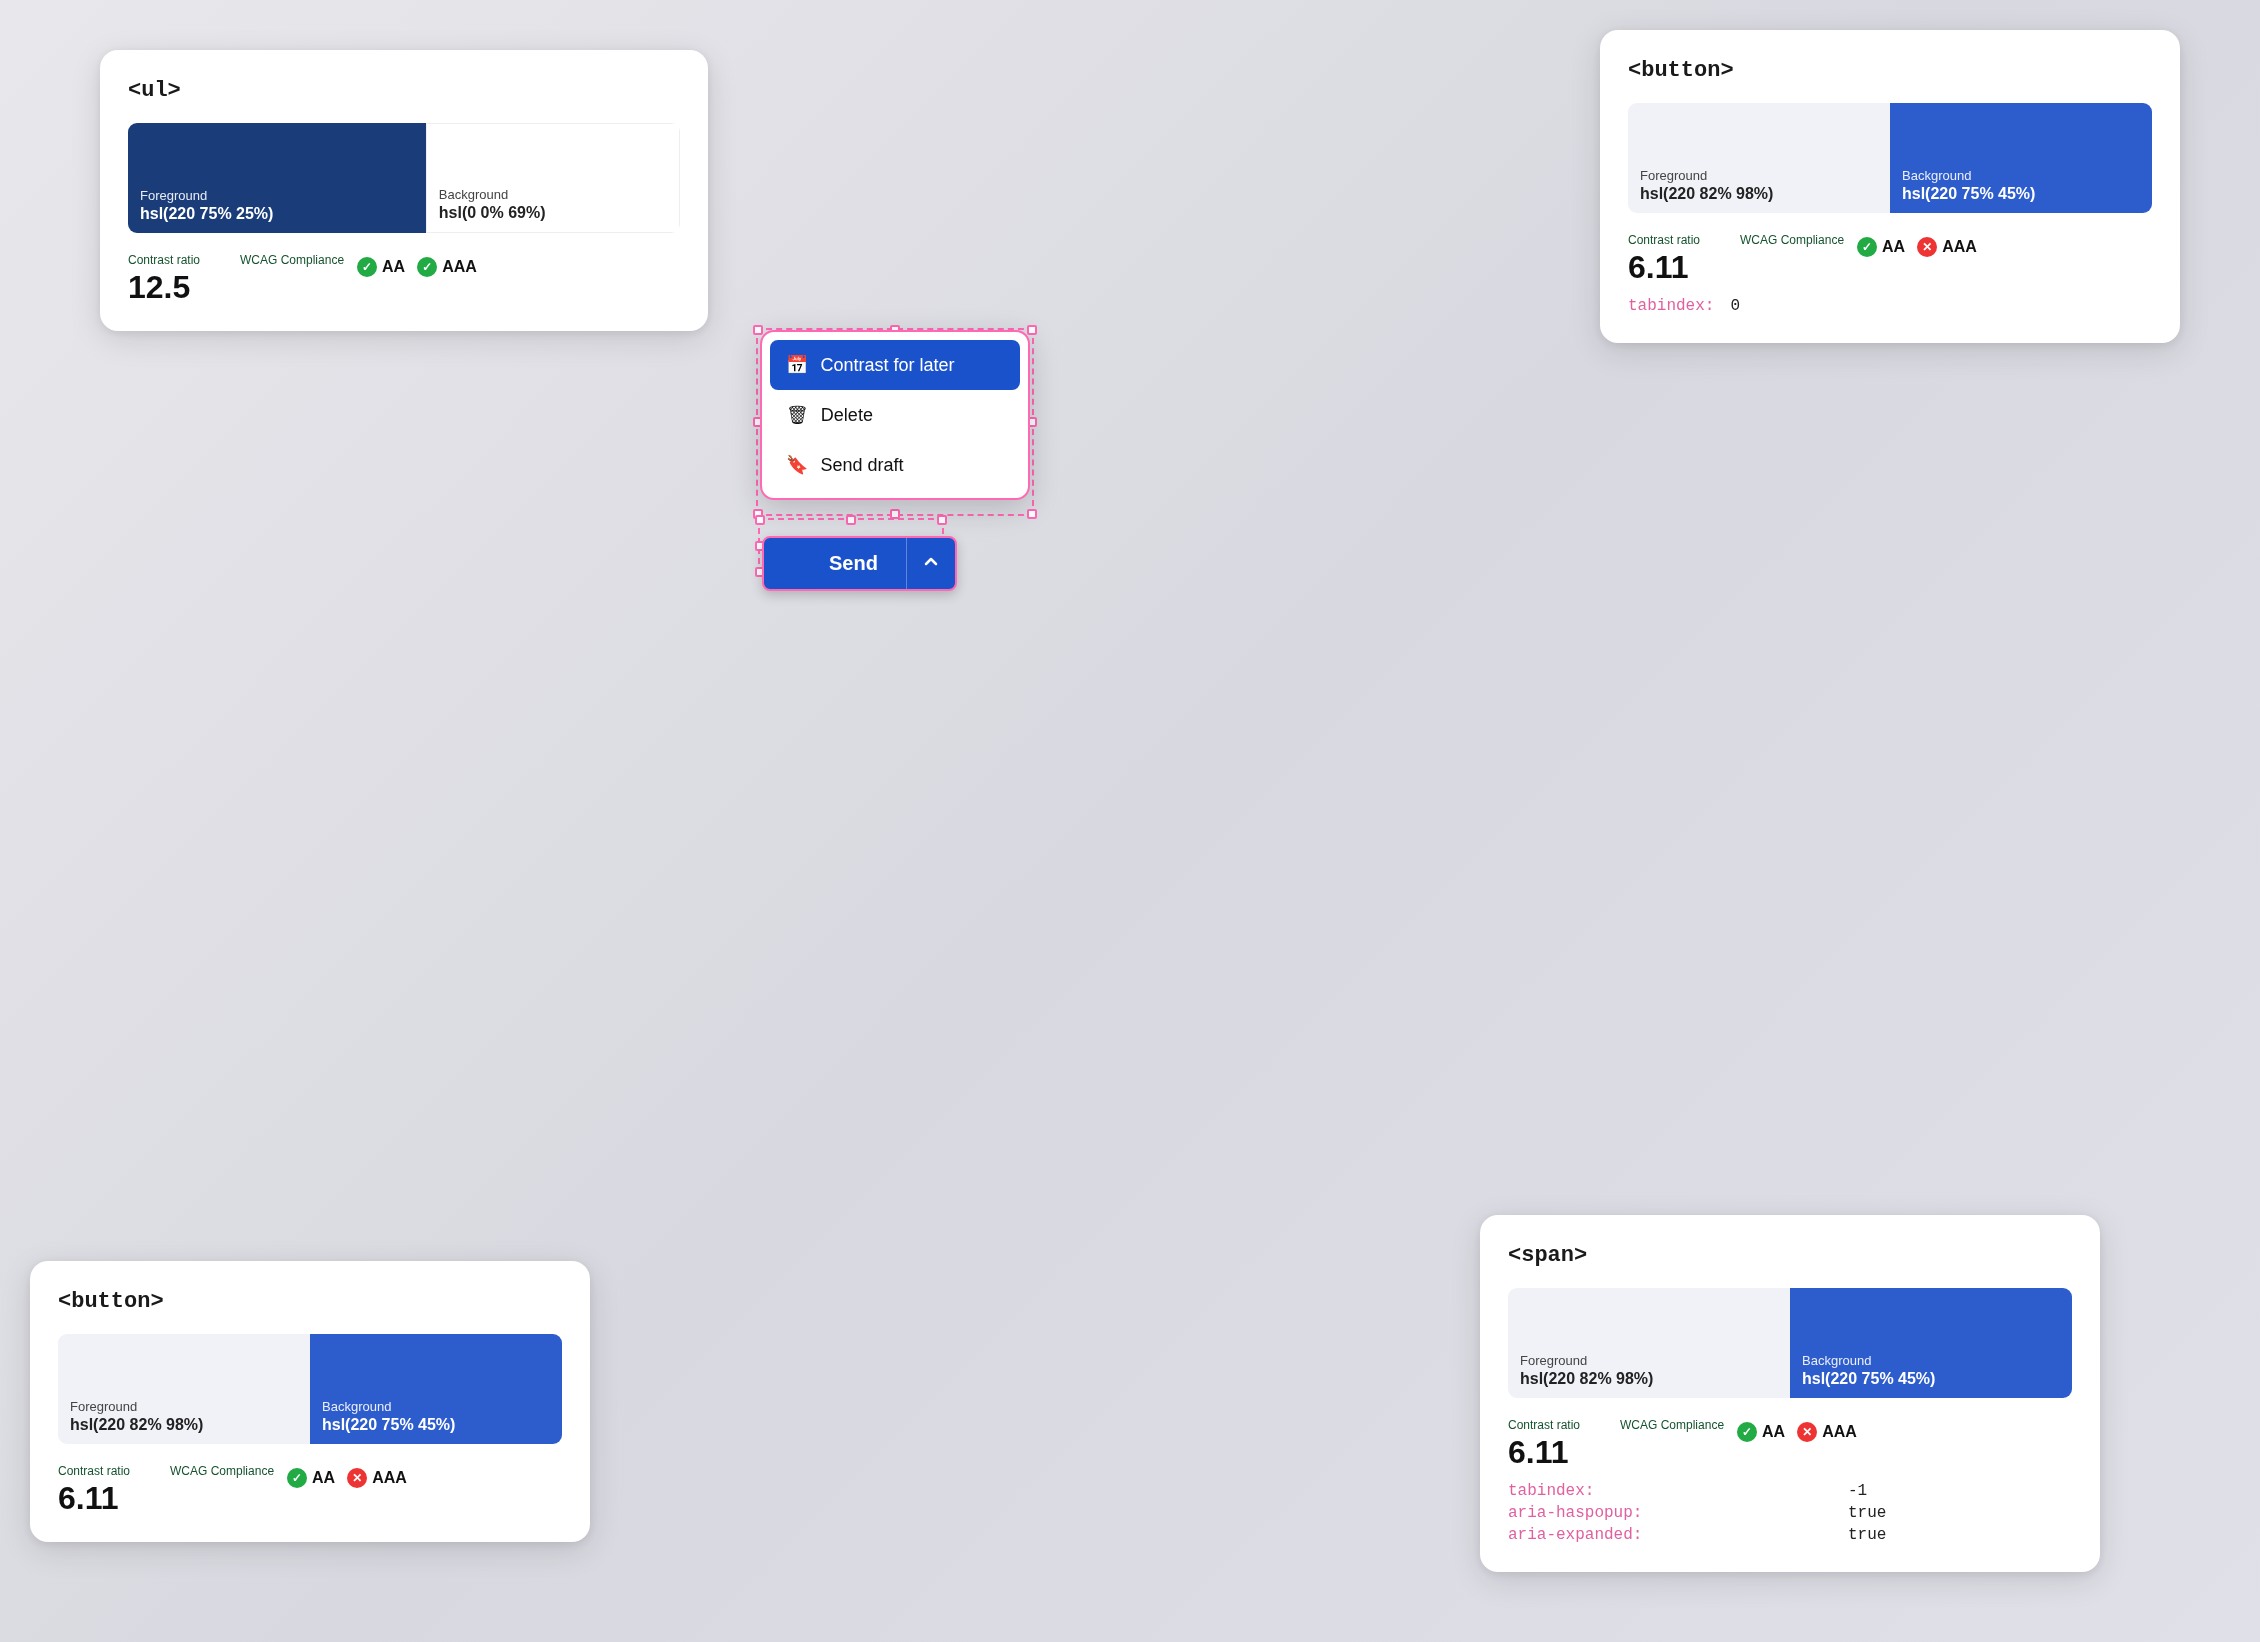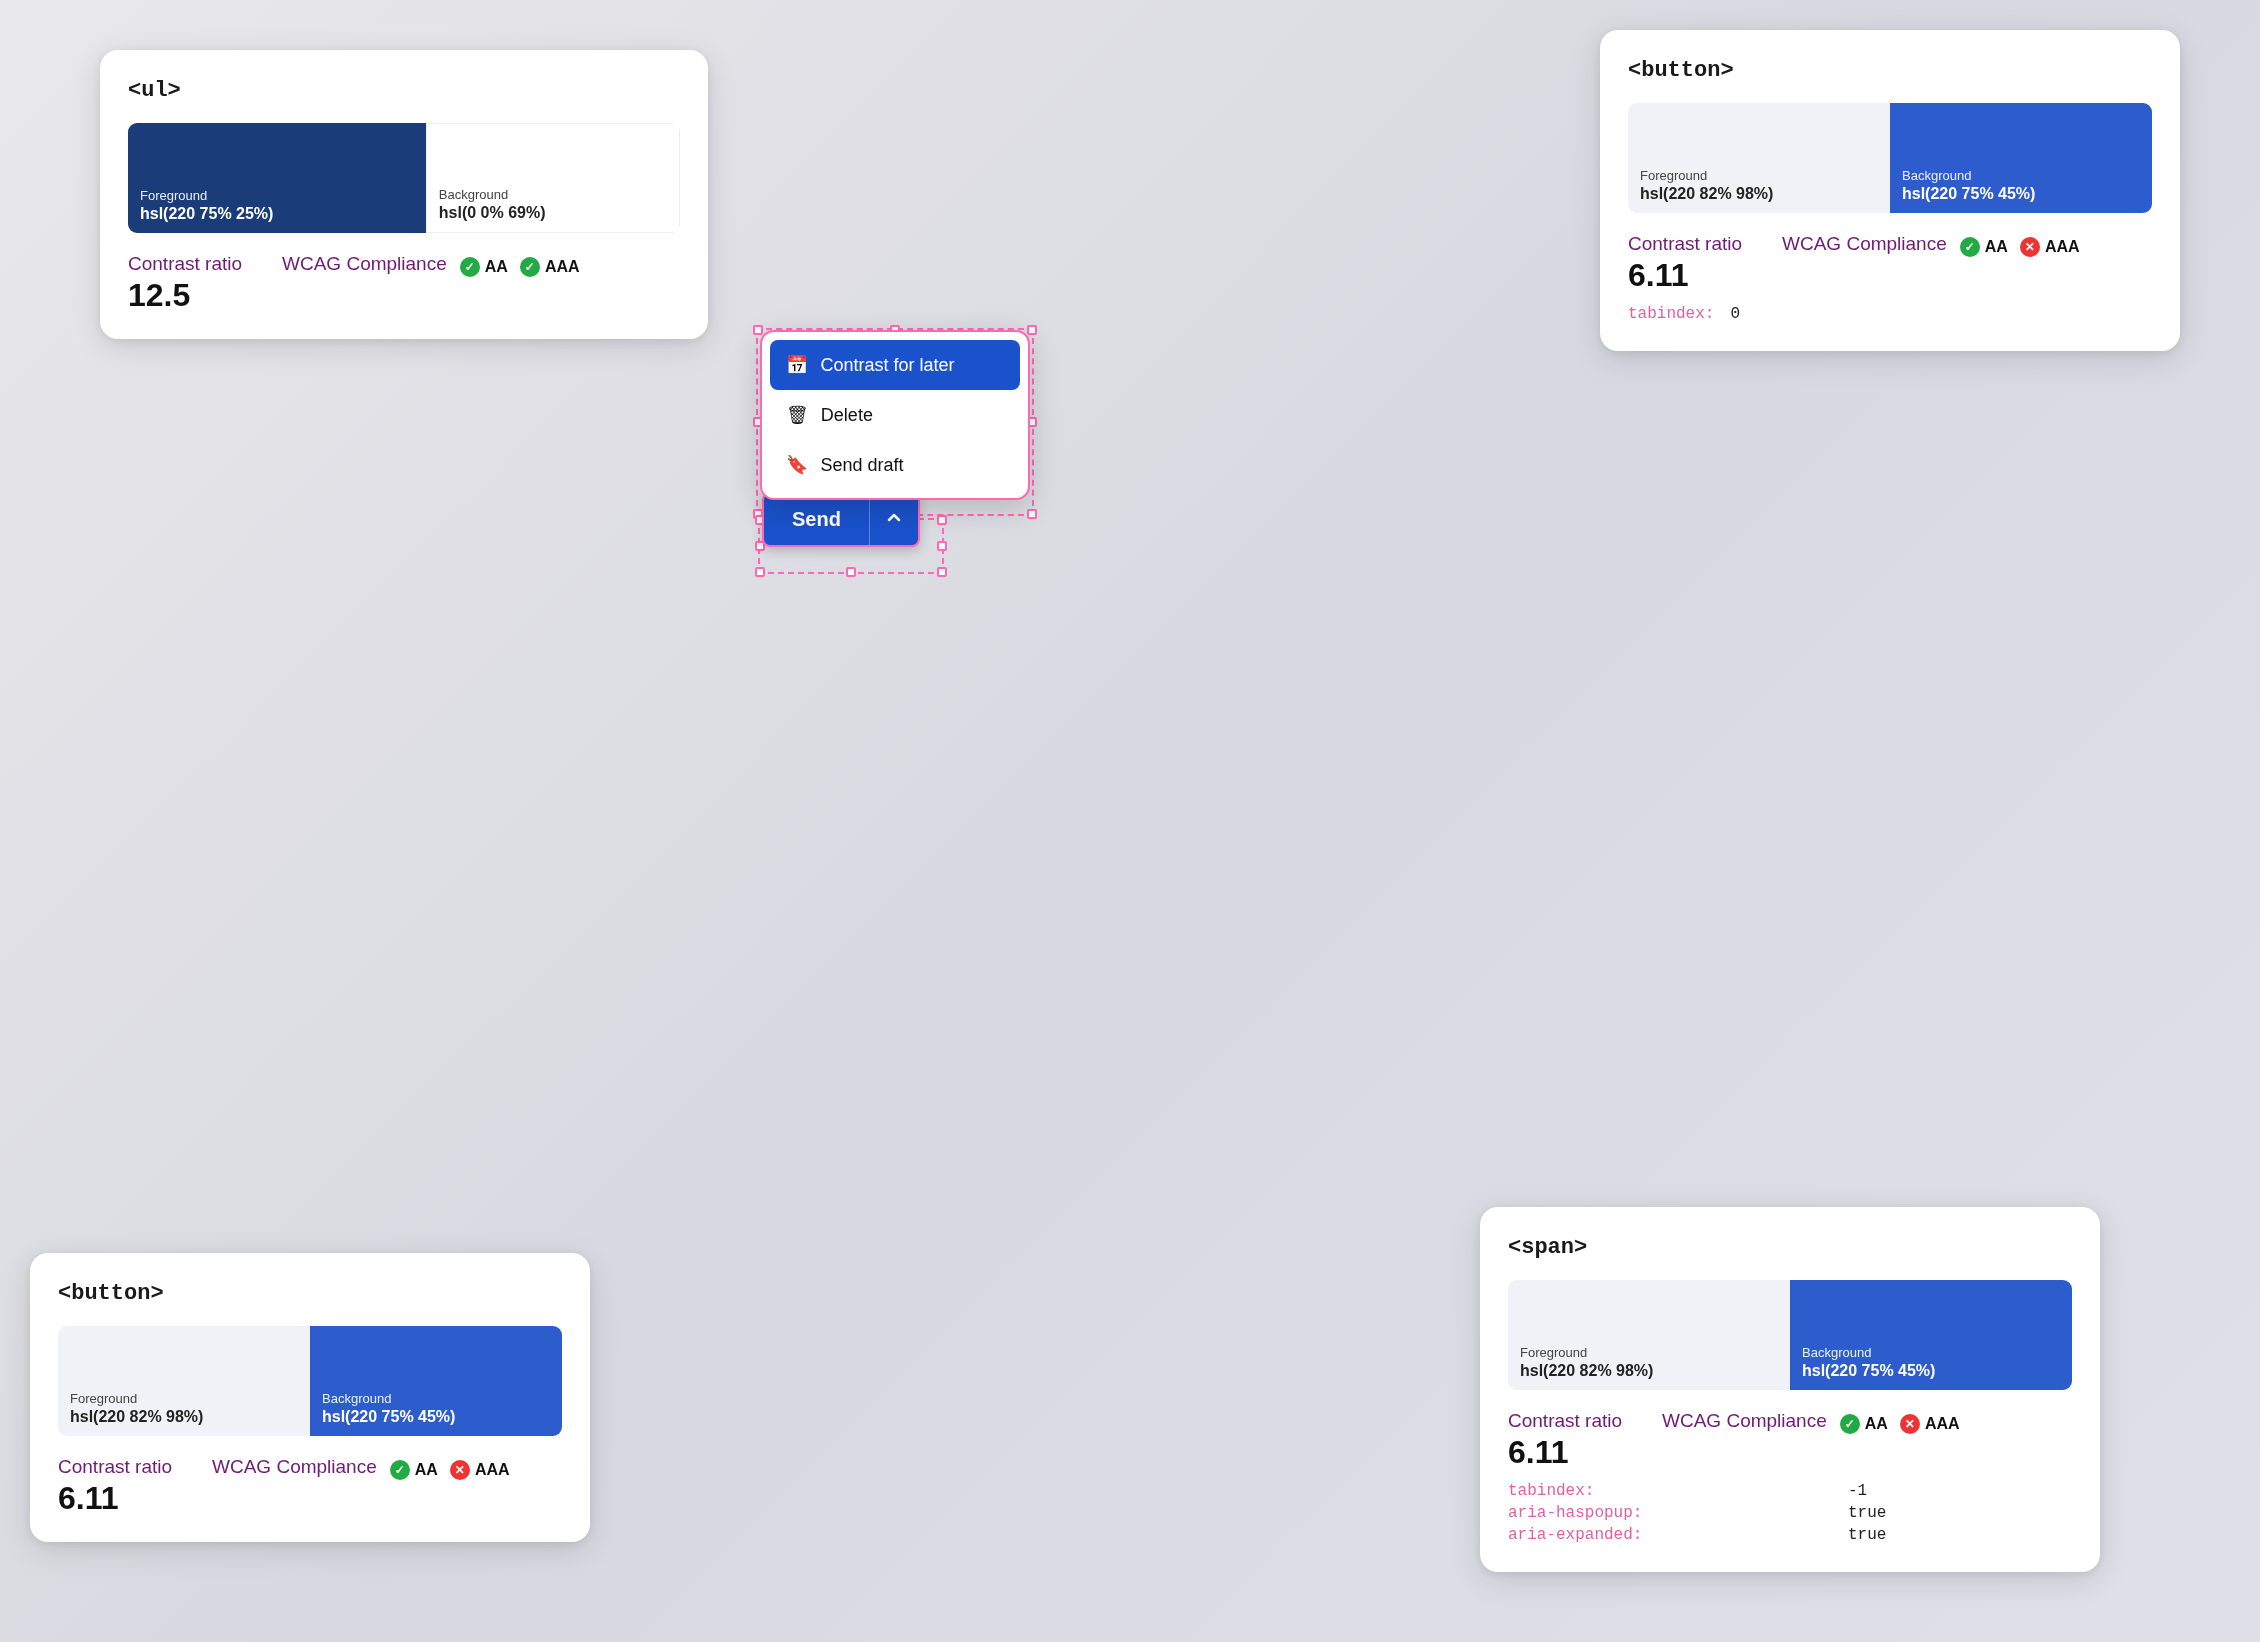--- a/index.html
+++ b/index.html
@@ -76,22 +76,22 @@
       align-items: flex-start;
     }
 
     .metric-group {
       display: flex;
       flex-direction: column;
       gap: 4px;
     }
 
     .metric-label {
-      font-size: 19px;
-      color: #701a75;
+      font-size: 12px;
+      color: #14532d;
     }
 
     .metric-value {
       font-size: 32px;
       font-weight: 700;
       color: #111;
       line-height: 1;
     }
 
     .wcag-group {
@@ -409,21 +409,21 @@
   <div class="selection-dot" style="top:-5px; left:-5px;"></div>
   <div class="selection-dot" style="top:-5px; right:-5px;"></div>
   <div class="selection-dot" style="bottom:-5px; left:-5px;"></div>
   <div class="selection-dot" style="bottom:-5px; right:-5px;"></div>
   <div class="selection-dot" style="top:-5px; left:50%; transform:translateX(-50%);"></div>
   <div class="selection-dot" style="bottom:-5px; left:50%; transform:translateX(-50%);"></div>
   <div class="selection-dot" style="top:50%; left:-5px; transform:translateY(-50%);"></div>
   <div class="selection-dot" style="top:50%; right:-5px; transform:translateY(-50%);"></div>
 </div>
 
-<div class="send-button" style="top: 492px; left: 762px;">
+<div class="send-button" style="top: 536px; left: 762px; padding-left: 37px;">
   <div class="send-main">Send</div>
   <div class="send-chevron">
     <svg width="16" height="16" viewBox="0 0 16 16" fill="white">
       <path d="M3 10 L8 5 L13 10" stroke="white" stroke-width="2.5" fill="none" stroke-linecap="round" stroke-linejoin="round"></path>
     </svg>
   </div>
 </div>
 
 <div class="selection-outline" style="top: 518px; left: 758px; width: 186px; height: 56px;">
   <div class="selection-dot" style="top:-5px; left:-5px;"></div>

